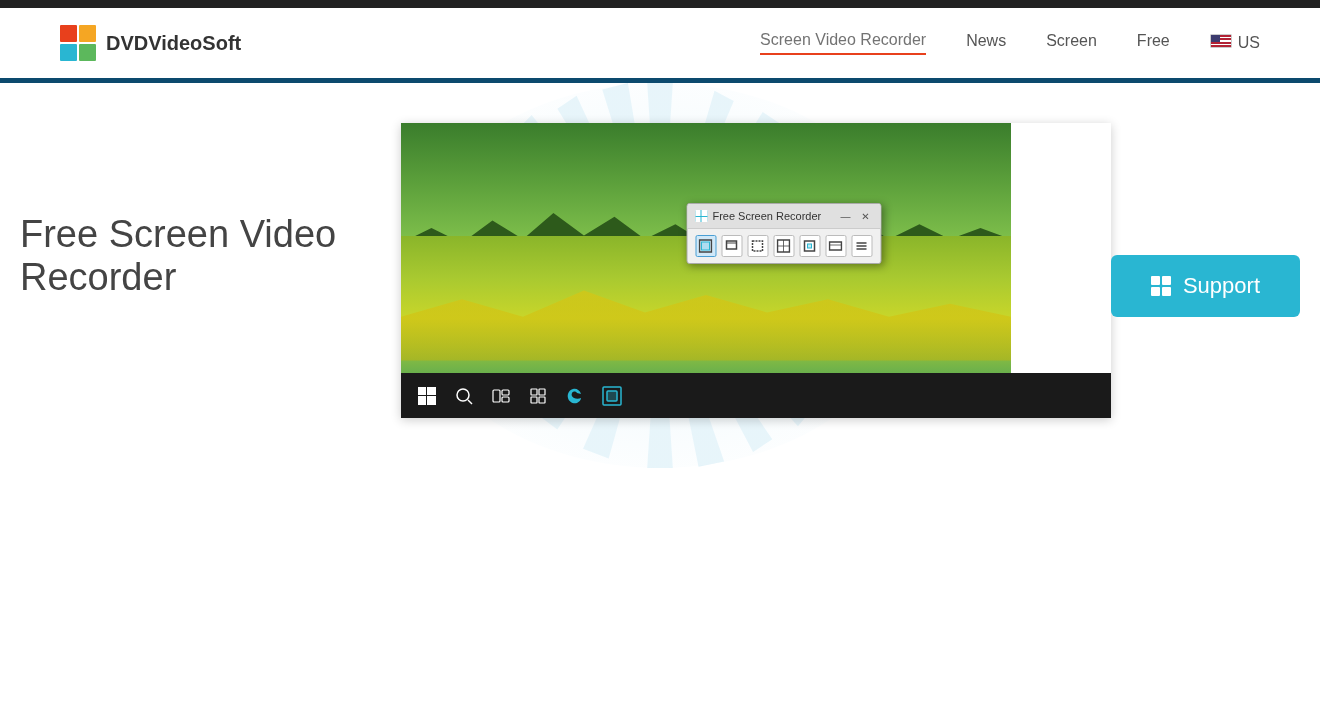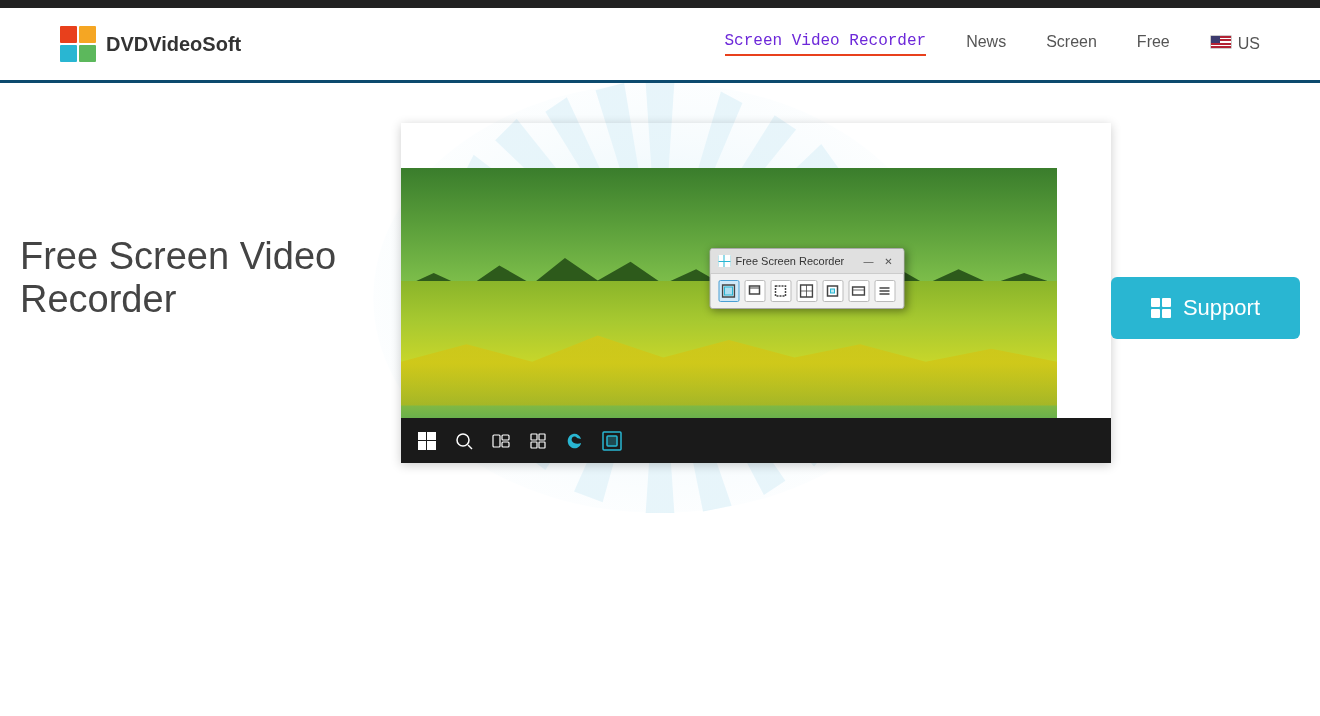--- a/index.html
+++ b/index.html
@@ -12,21 +12,21 @@
       width: 100%;
     }
 
     
     header {
       display: flex;
       align-items: center;
       justify-content: space-between;
       padding: 0 60px;
       height: 75px;
-      border-bottom: 3px solid #0c4a6e;
+      border-bottom: 5px solid #0c4a6e;
       background: #fff;
     }
     .logo-area {
       display: flex;
       align-items: center;
       gap: 10px;
       text-decoration: none;
     }
     .logo-icon {
       width: 36px;
@@ -51,24 +51,23 @@
       gap: 40px;
     }
     .nav-item {
       font-size: 16px;
       color: #555;
       text-decoration: none;
       cursor: pointer;
       padding-bottom: 4px;
     }
     .nav-item.active {
-      color: #6d28d9;
+      color: #737373;
       border-bottom: 2px solid #e8401c;
       font-weight: 500;
-      font-family: Liberation Mono, monospace;
     }
     .nav-flag {
       display: flex;
       gap: 6px;
       cursor: pointer;
       font-size: 16px;
       color: #555;
     }
     .flag-icon {
       width: 22px;
@@ -119,26 +118,25 @@
     .screenshot-container {
       position: relative;
       z-index: 1;
       width: 710px;
       border: none;
       box-shadow: 0 2px 10px rgba(0,0,0,0.2);
     }
 
     
     .nature-img {
-      width: 656px;
+      width: 610px;
       height: 250px;
       background: linear-gradient(135deg, #2d6a1f 0%, #4a8c2a 20%, #6ab04c 40%, #c8d62a 60%, #8bc34a 80%, #2d6a1f 100%);
       position: relative;
       overflow: hidden;
-      margin-top: 45px;
     }
 
     
     .landscape {
       width: 100%;
       height: 100%;
       position: relative;
     }
     .sky-layer {
       position: absolute;

